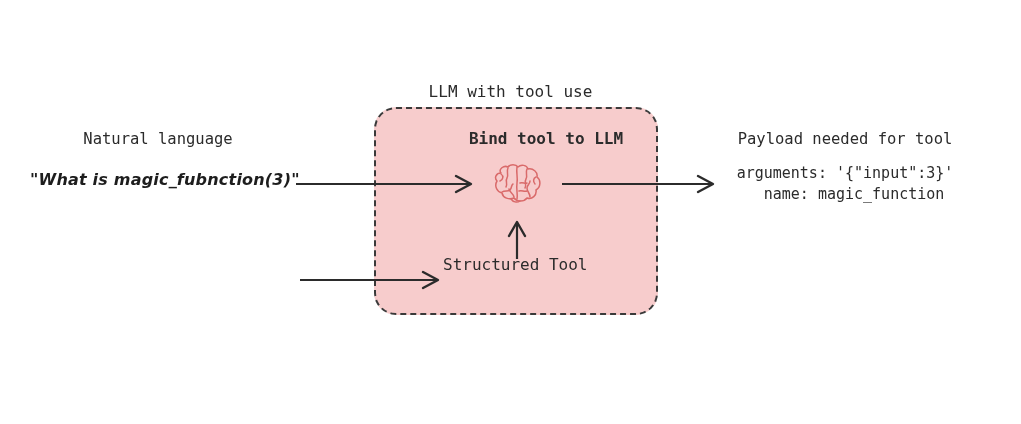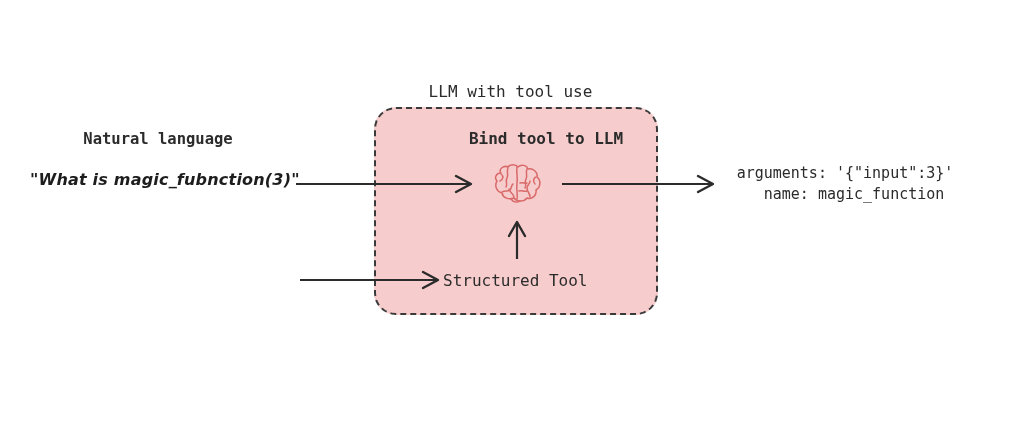--- a/index.html
+++ b/index.html
@@ -44,21 +44,20 @@
     text-align: center;
     font-size: 16px;
     margin-top: 24px;
   }
   #heading-natural-language {
     left: 18px;
     top: 129px;
     width: 280px;
     text-align: center;
     font-size: 15.5px;
-    font-weight: bold;
   }
   #heading-bind-tool {
     left: 374px;
     top: 128px;
     width: 344px;
     text-align: center;
     font-size: 16px;
     font-weight: bold;
   }
   #heading-payload {
@@ -84,21 +83,21 @@
   #payload-block {
     left: 700px;
     top: 163px;
     width: 290px;
     text-align: center;
     font-size: 15px;
     line-height: 1.42;
   }
   #structured-tool-label {
     left: 443px;
-    top: 270px;
+    top: 254px;
     font-size: 16px;
   }
 
   
   #llm-box {
     position: absolute;
     left: 374px;
     top: 107px;
     width: 284px;
     height: 208px;
@@ -163,20 +162,21 @@
       <path d="M41 36 C41 32, 38 31, 38 27 C38 24, 41 23, 41 20"></path>
       <path d="M31 22 C34 21, 36 23, 38 22"></path>
       <path d="M30 30 C33 29, 35 31, 38 30"></path>
 
       <path d="M22 38 C24 41, 28 42, 31 40"></path>
     </svg>
   </div>
 
   <div class="mono" id="structured-tool-label">Structured Tool</div>
 
+  <div class="mono" id="heading-payload">Payload needed for tool</div>
 
   <div class="mono" id="payload-block">arguments: '{"input":3}'
   name: magic_function</div>
 
   <svg id="arrow-layer">
 
     <g>
       <line x1="296" y1="184" x2="470" y2="184" stroke="#2b2b2b" stroke-width="2.2"></line>
       <polyline points="456,176 471,184 456,192" fill="none" stroke="#2b2b2b" stroke-width="2.4" stroke-linecap="round" stroke-linejoin="round"></polyline>
     </g>

